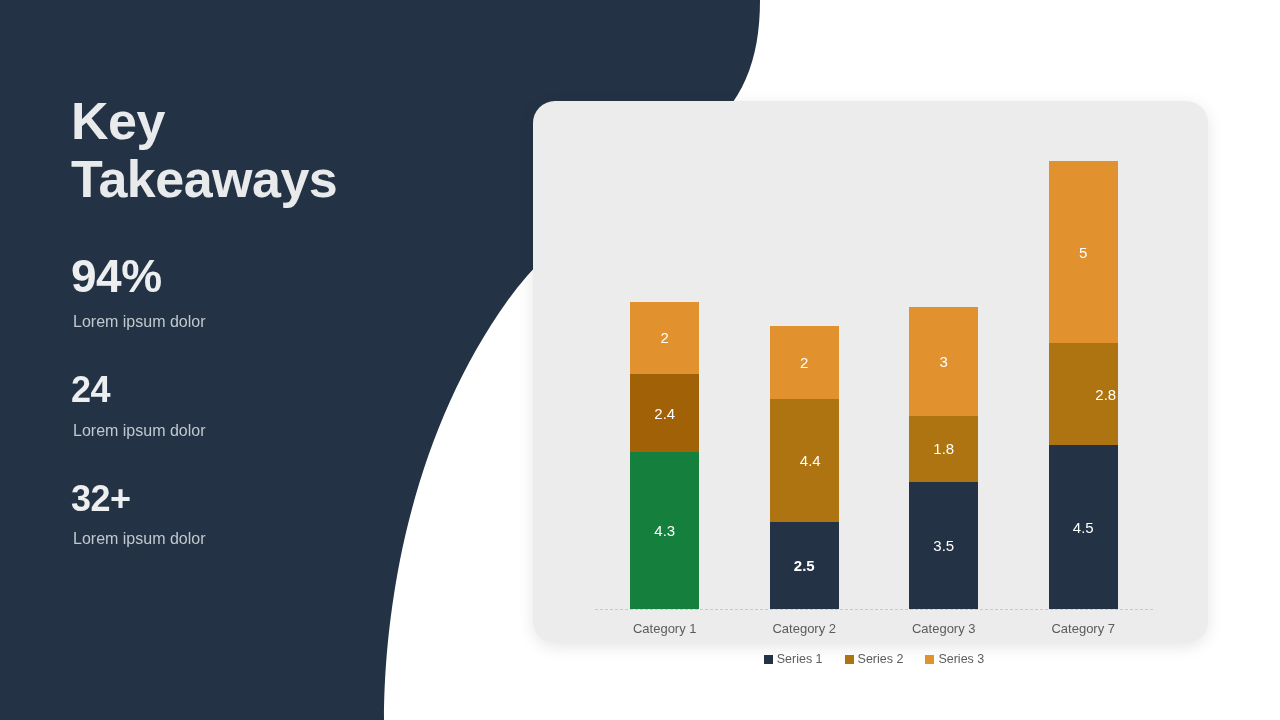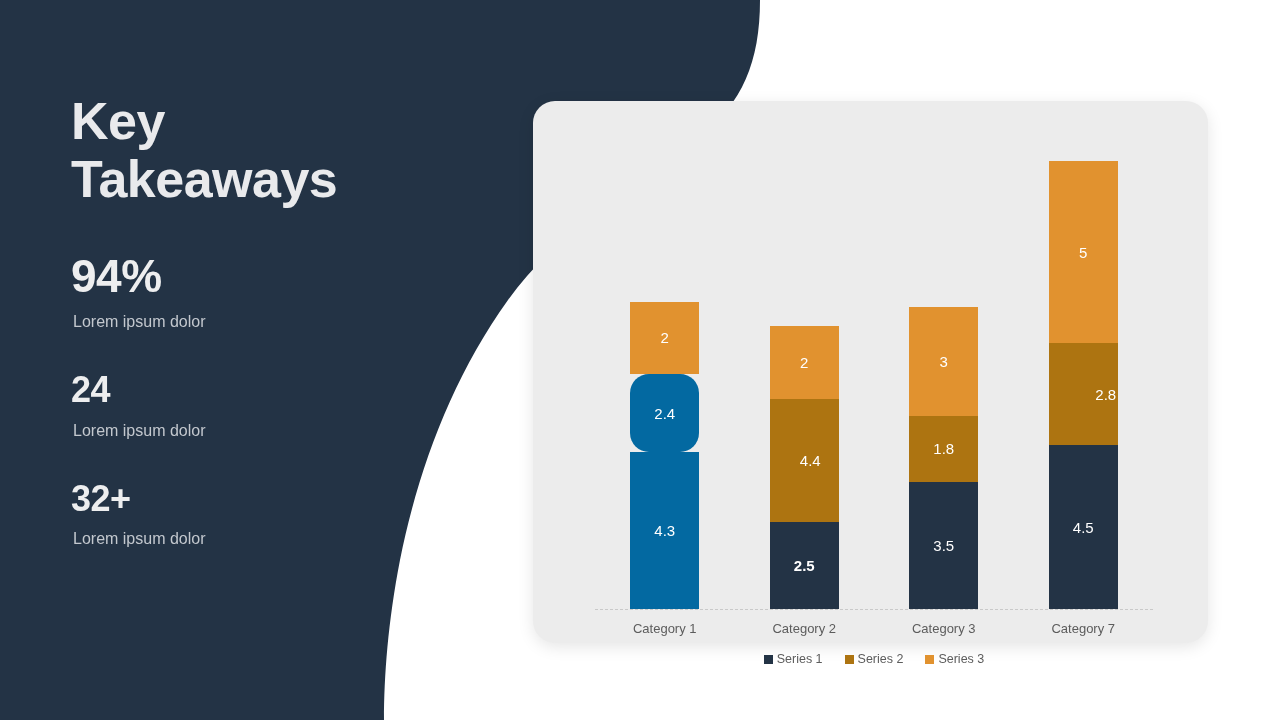--- a/index.html
+++ b/index.html
@@ -140,24 +140,24 @@
   <div class="chart-card">
     <div class="chart-inner">
 
       <div class="plot">
 
         <div class="bars" id="bars-layer">
             <div class="bar-group" style="left: 35.25px; height: 316.878px;">
               <div class="seg" style="background: rgb(225, 146, 47); height: 72.8455px;">
                 <span class="seg-label">2</span>
               </div>
-              <div class="seg" style="background: #0369a1; height: 78px; border-radius: 19px;">
+              <div class="seg" style="background: #a16207; height: 78px;">
                 <span class="seg-label">2.4</span>
               </div>
-              <div class="seg" style="background: #0369a1; height: 156.618px;">
+              <div class="seg" style="background: #15803d; height: 156.618px;">
                 <span class="seg-label">4.3</span>
               </div>
             </div>
             <div class="bar-group" style="left: 174.75px; height: 324.163px;">
               <div class="seg" style="background: rgb(225, 146, 47); height: 72.8455px;">
                 <span class="seg-label">2</span>
               </div>
               <div class="seg" style="background: rgb(173, 116, 17); height: 123px; padding-left: 12px;">
                 <span class="seg-label">4.4</span>
               </div>

